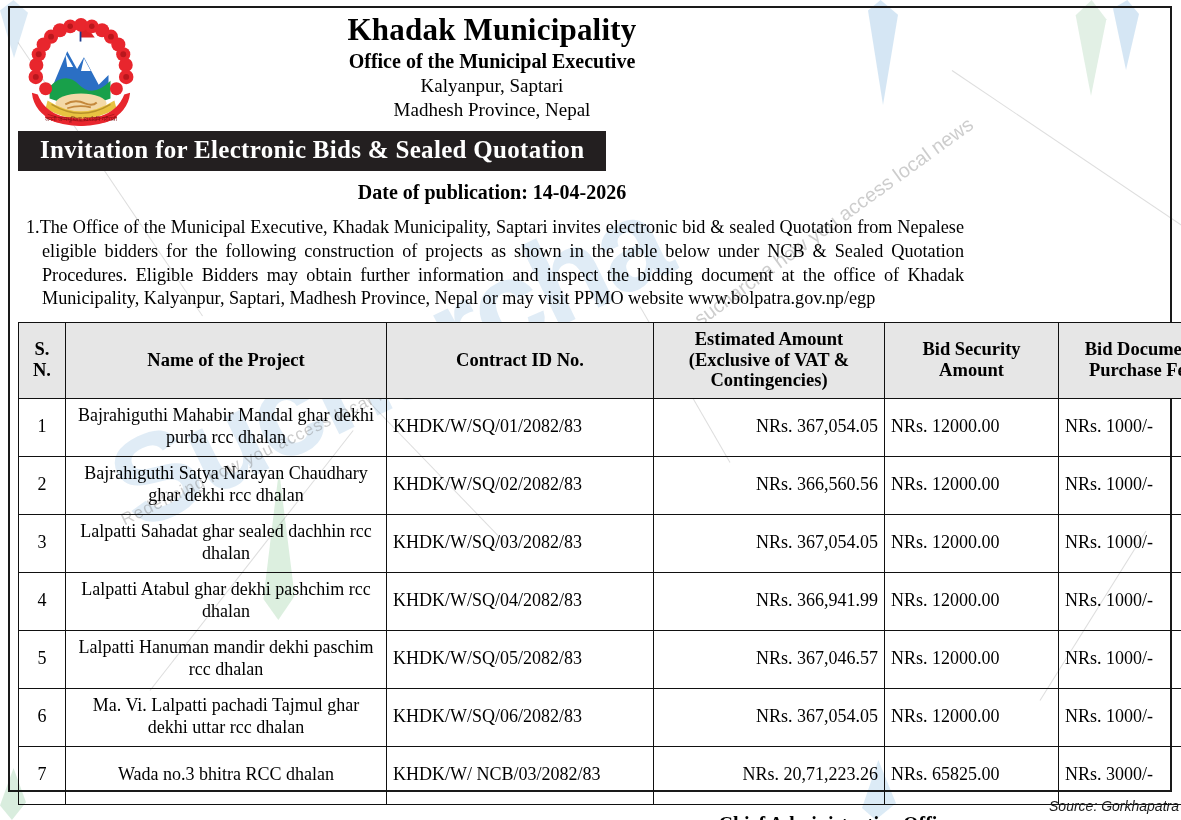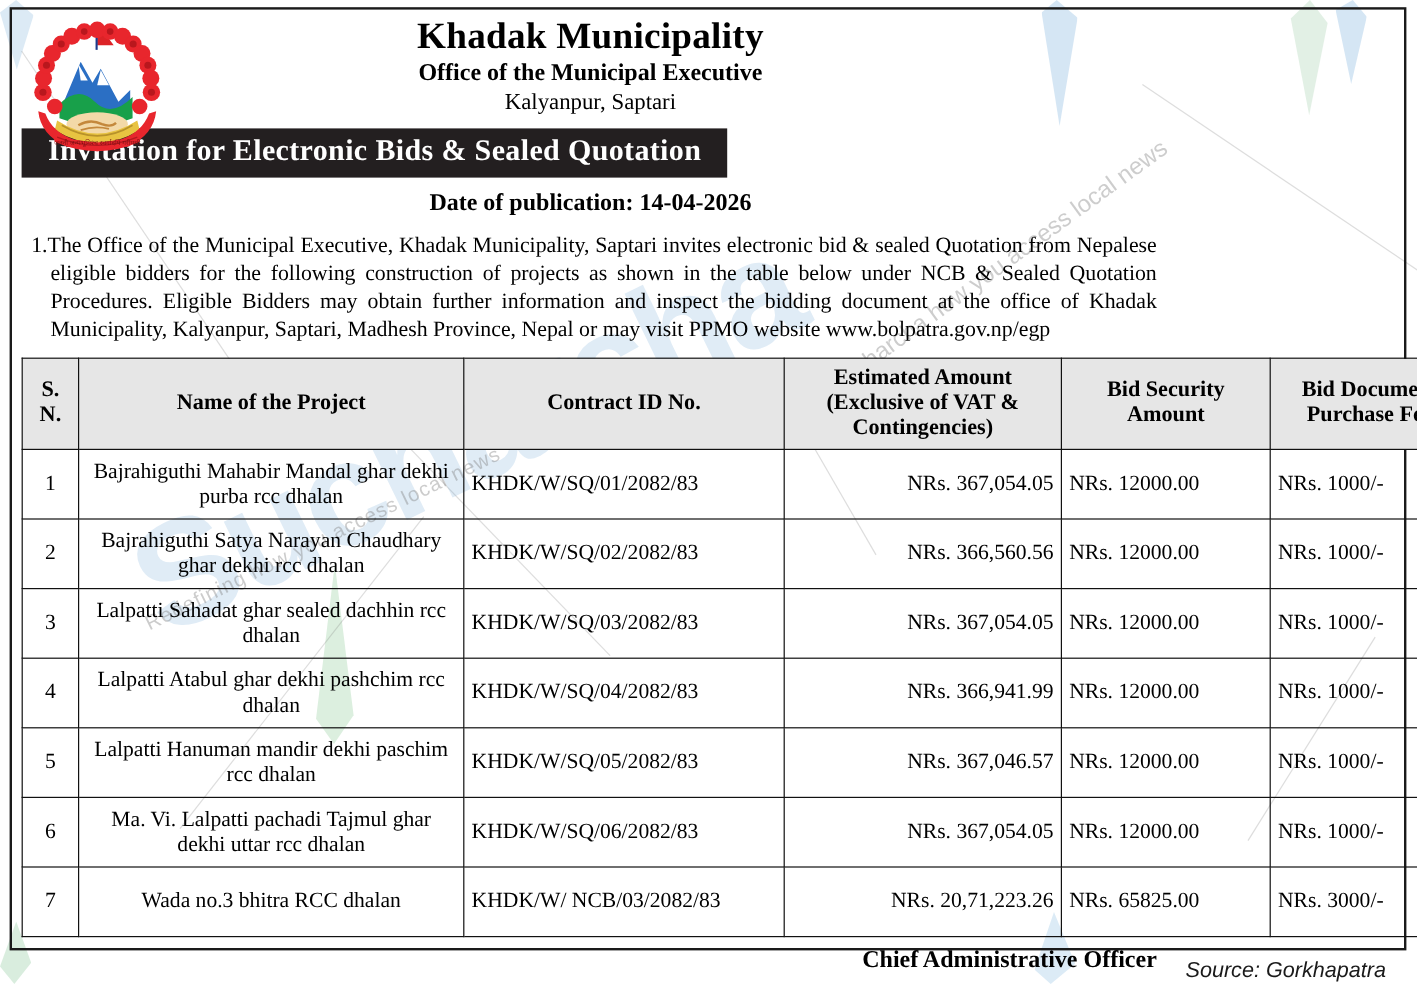--- a/index.html
+++ b/index.html
@@ -273,25 +273,25 @@
   .signer {
     margin-top: 8px;
     text-align: right;
     font-size: 20px;
     font-weight: bold;
     padding-right: 2px;
   }
 
   .source {
     position: absolute;
-    right: 26px;
+    right: 2px;
     top: 798px;
     font-family: "Liberation Sans", "DejaVu Sans", sans-serif;
     font-style: italic;
-    font-size: 18px;
+    font-size: 14px;
     color: #1a1a1a;
     z-index: 3;
   }
 </style>
 </head>
 <body>
 
 <div class="page">
 
   <div class="watermark-layer">
@@ -374,20 +374,21 @@
 
         <path d="M10 78 Q12 98 34 108 L60 112 L86 108 Q108 98 110 78 L104 80 Q98 96 80 102 L60 105 L40 102 Q22 96 16 80 Z" fill="#e8262d"></path>
         <path d="M22 96 Q60 113 98 96 L96 104 Q60 120 24 104 Z" fill="#e8262d"></path>
         <path d="M26 100 Q60 114 94 100" stroke="#8f1015" stroke-width="1" fill="none" opacity="0.6"></path>
         <text x="60" y="107" font-size="5.6" fill="#7d0f13" text-anchor="middle" font-family="Liberation Sans, sans-serif">जननी जन्मभूमिश्च स्वर्गादपि गरीयसी</text>
       </svg>
 
       <div class="org-title">Khadak Municipality</div>
       <div class="org-sub1">Office of the Municipal Executive</div>
       <div class="org-sub2">Kalyanpur, Saptari</div>
+      <div class="org-sub3">Madhesh Province, Nepal</div>
 
       <div class="banner-wrap">
         <div class="banner">Invitation for Electronic Bids &amp; Sealed Quotation</div>
       </div>
 
       <div class="pubdate">Date of publication: 14-04-2026</div>
     </div>
 
     <div class="intro"><span class="num">1.</span><span>The Office of the Municipal Executive, Khadak Municipality, Saptari invites electronic bid &amp; sealed Quotation from Nepalese eligible bidders for the following construction of projects as shown in the table below under NCB &amp; Sealed Quotation Procedures. Eligible Bidders may obtain further information and inspect the bidding document at the office of Khadak Municipality, Kalyanpur, Saptari, Madhesh Province, Nepal or may visit PPMO website www.bolpatra.gov.np/egp</span></div>
 

